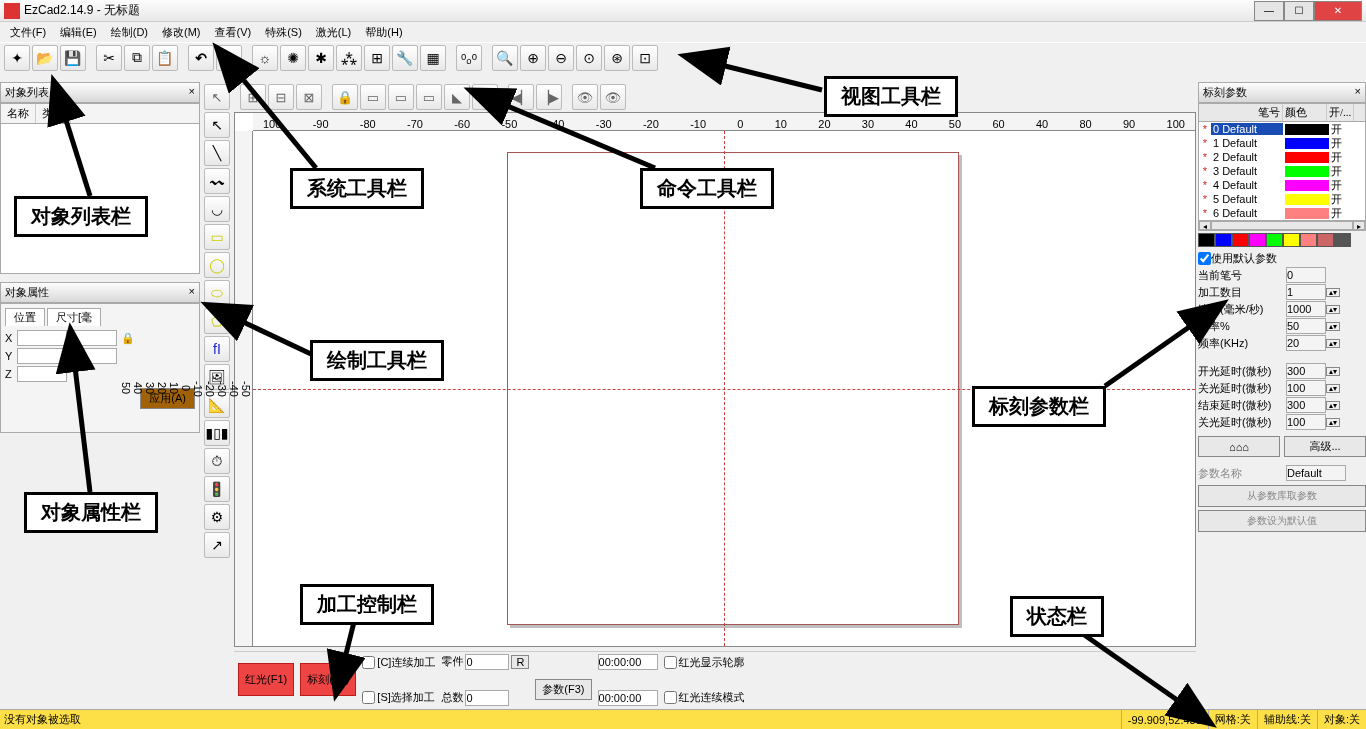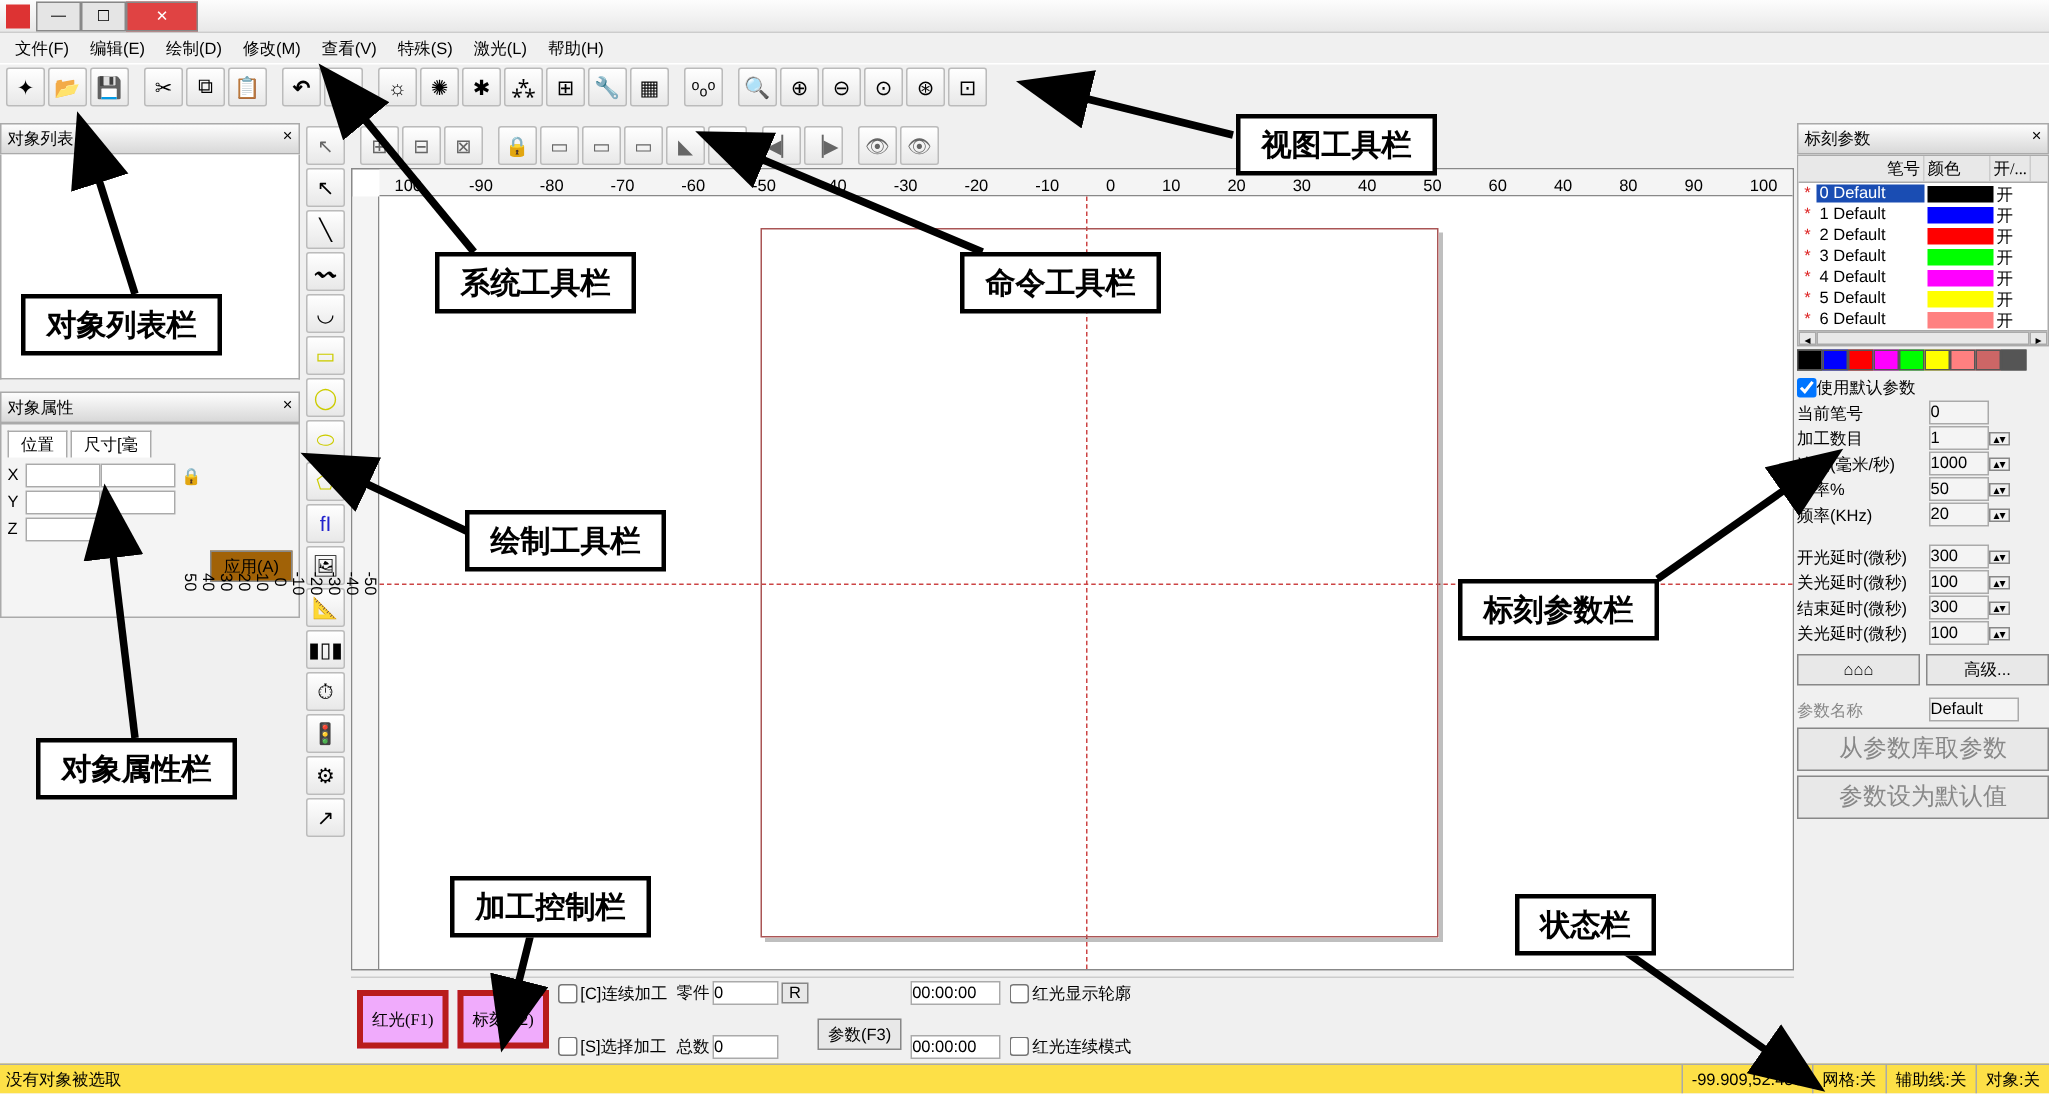--- a/index.html
+++ b/index.html
@@ -68,42 +68,43 @@
 .colorbar { display: flex; margin-top: 2px; flex-wrap:wrap;}
 .colorbar div { width: 17px; height: 14px; border:1px solid #555;}
 
 .paramform { margin-top: 4px; font-size: 11px;}
 .paramform .row { display: flex; align-items: center; margin: 1px 0;}
 .paramform label { width: 88px; }
 .paramform input[type=text] { width: 40px; border: 1px solid #aaa; height:16px; background:#f4f4f4;}
 .paramform .spin { width:14px; display:inline-block; font-size:8px; line-height:7px; border:1px solid #888; text-align:center; vertical-align:top;}
 .paramform .btnrow { display:flex; gap:4px; margin-top:6px;}
 .paramform .btnrow button{ flex:1; border:1px solid #888; background:#e8e8e8; padding:2px; font-size:11px;}
-.widebtn { width:100%; border:1px solid #888; background:#e8e8e8; padding:3px; margin-top:3px; font-size:16px; color:#888;}
+.widebtn { width:100%; border:1px solid #888; background:#e8e8e8; padding:3px; margin-top:3px; font-size:10px; color:#888;}
 
 .bottompanel { position: absolute; left: 234px; right: 170px; bottom: 0; height: 56px; background: #f0f0f0; border-top:1px solid #ccc; display:flex; align-items:center; padding:4px; gap:6px; font-size:11px;}
-.bottompanel .bigbtn { border:4px solid #b91c1c; background:#f0abfc; padding:8px 6px; font-size:11px;font-family:Liberation Serif, serif;}
+.bottompanel .bigbtn { border:1px solid #b91c1c; background:#ef4444; padding:8px 6px; font-size:11px;}
 .bottompanel .col { display:flex; flex-direction:column; gap:20px;}
 .bottompanel input[type=text]{ width:44px; border:1px solid #aaa; height:16px;}
 .bottompanel .chk { display:flex; align-items:center; gap:2px;}
 .bottompanel .rbtn { border:1px solid #888; background:#e8e8e8; padding:0 4px;}
 
 .statusbar { position: absolute; left:0; right:0; bottom:0; height:20px; background:#fde047; border-top:1px solid #aaa; display:flex; align-items:center; font-size:11px;}
 .statusbar .left { flex:1; padding-left:4px;}
 .statusbar .cell { border-left:1px solid #aaa; padding:0 6px; height:100%; display:flex; align-items:center;}
 
 .callout { position: absolute; background:#fff; border:3px solid #000; padding:4px 14px; font-size:20px; font-family: SimSun; font-weight:bold; z-index:100;}
 .arrow { position: absolute; z-index:99; }
 .arrow svg { overflow: visible; }
 </style>
 </head>
 <body>
 
 <div class="titlebar">
   <span class="icon"></span>
+  <span class="title">EzCad2.14.9 - 无标题</span>
   <div class="winbtns">
     <div>—</div>
     <div>☐</div>
     <div class="close">✕</div>
   </div>
 </div>
 
 <div class="menubar">
   <span>文件(F)</span>
   <span>编辑(E)</span>
@@ -165,20 +166,24 @@
   <div class="btn">👁</div>
   <div class="btn">👁</div>
 </div>
 
 <div class="main">
 
   <div class="leftpanel">
     <div class="panel-title">
       <span>对象列表</span>
       <span class="x">×</span>
+    </div>
+    <div class="objlist-head">
+      <div>名称</div>
+      <div>类型</div>
     </div>
     <div class="objlist-body"></div>
 
     <div class="objprop">
       <div class="panel-title">
         <span>对象属性</span>
         <span class="x">×</span>
       </div>
       <div class="objprop-body">
         <div class="tabs">

